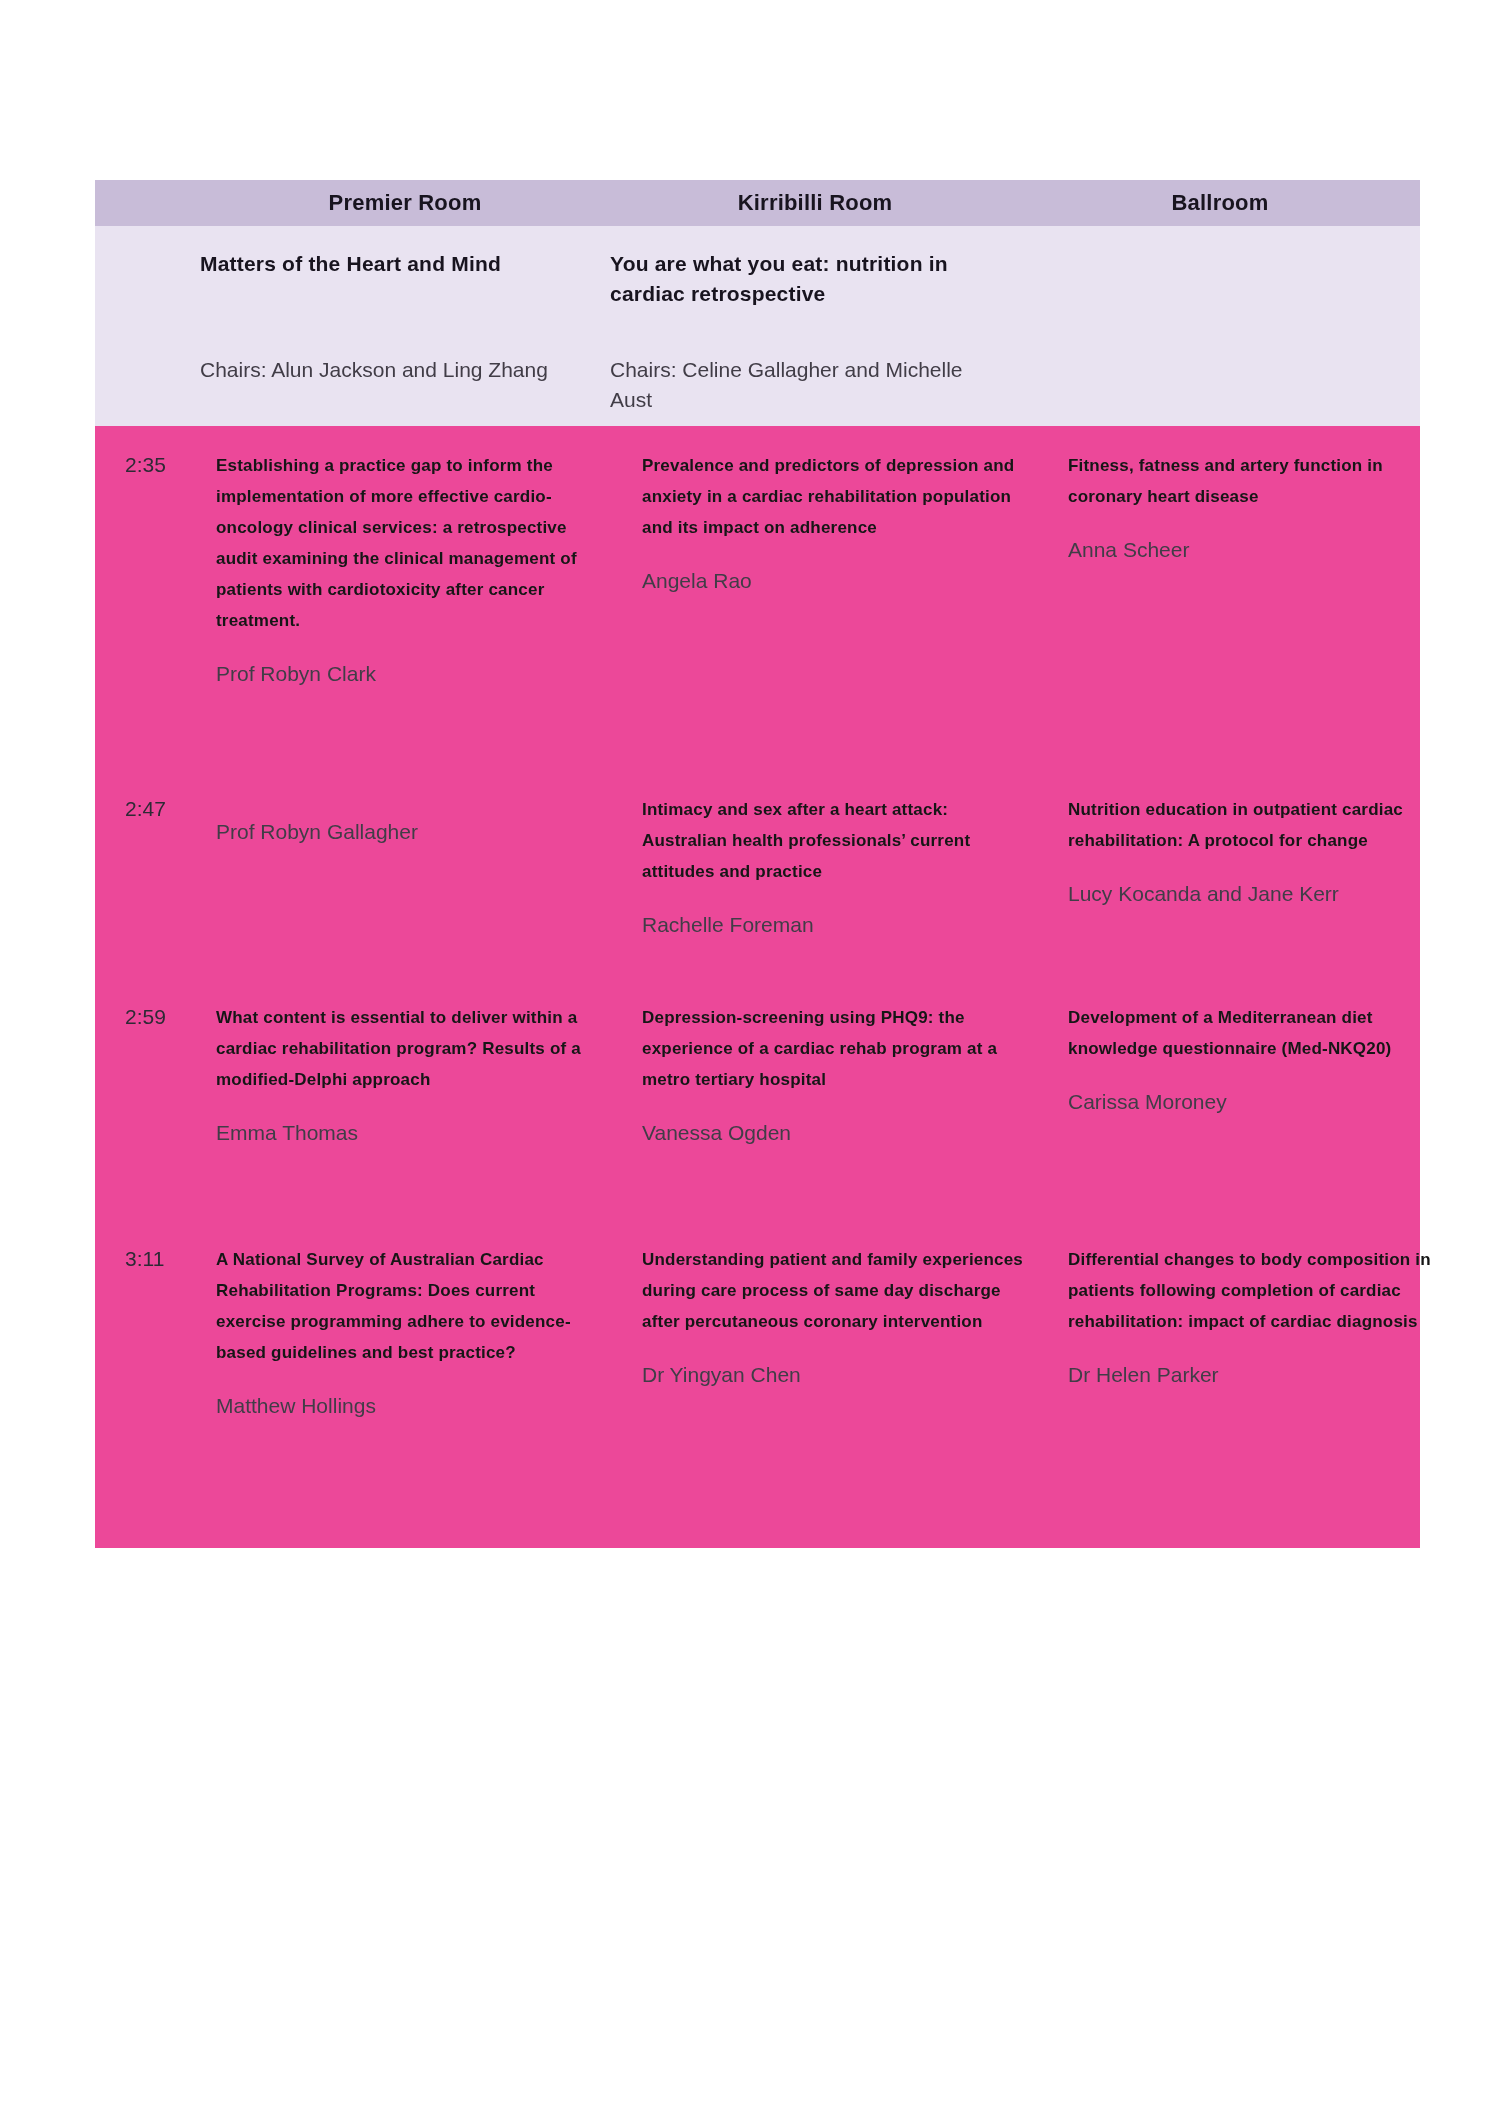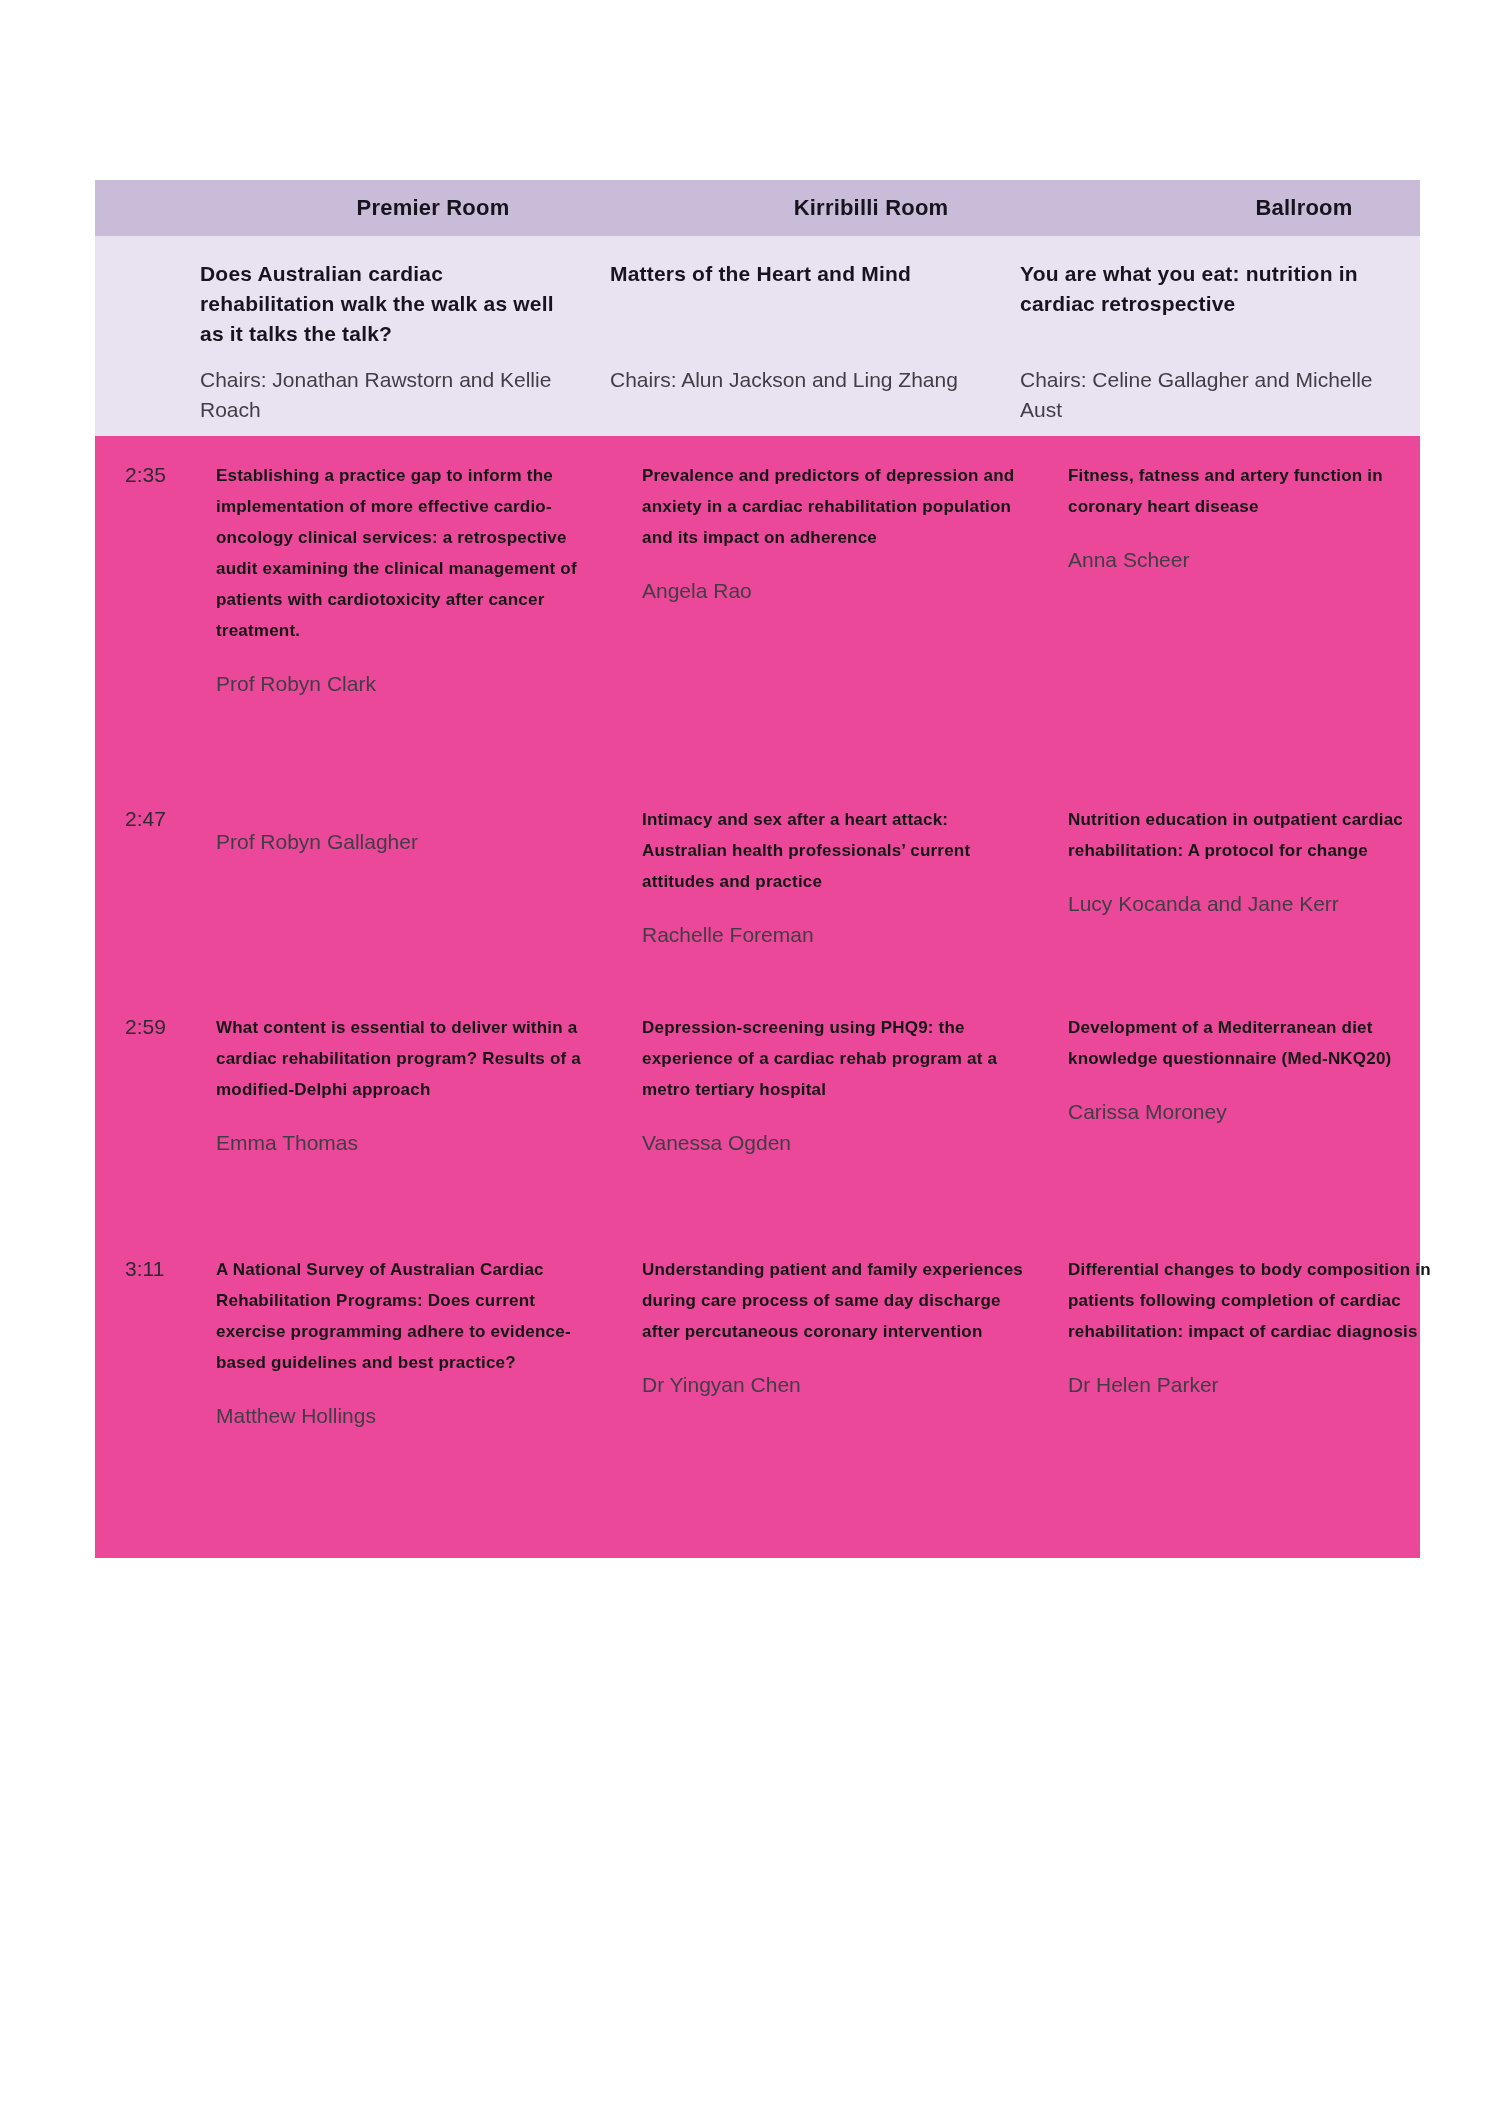--- a/index.html
+++ b/index.html
@@ -19,24 +19,23 @@
     left: 95px;
     top: 180px;
     width: 1325px;
   }
   .grid {
     display: grid;
     grid-template-columns: 105px 410px 410px 400px;
     box-sizing: border-box;
   }
   .header-row {
-    height: 56px;
+    height: 46px;
     background: #c8bcd8;
     align-items: center;
-    gap: 28px;
   }
   .room-header {
     text-align: center;
     font-weight: bold;
     font-size: 22px;
     letter-spacing: 0.2px;
     color: #18141f;
   }
   .session-row {
     background: #e9e3f1;
@@ -105,24 +104,20 @@
   <div class="grid header-row">
     <div class="time-cell"></div>
     <div class="room-header">Premier Room</div>
     <div class="room-header">Kirribilli Room</div>
     <div class="room-header">Ballroom</div>
   </div>
 
   <div class="grid session-row">
     <div class="time-cell"></div>
     <div class="session-cell">
-      <div class="s-title">Does Australian cardiac rehabilitation walk the walk as well as it talks the talk?</div>
-      <div class="s-chairs">Chairs: Jonathan Rawstorn and Kellie Roach</div>
-    </div>
-    <div class="session-cell">
       <div class="s-title">Matters of the Heart and Mind</div>
       <div class="s-chairs">Chairs: Alun Jackson and Ling Zhang</div>
     </div>
     <div class="session-cell">
       <div class="s-title">You are what you eat: nutrition in cardiac retrospective</div>
       <div class="s-chairs">Chairs: Celine Gallagher and Michelle Aust</div>
     </div>
   </div>
 
   <div class="grid body-row row-1">

